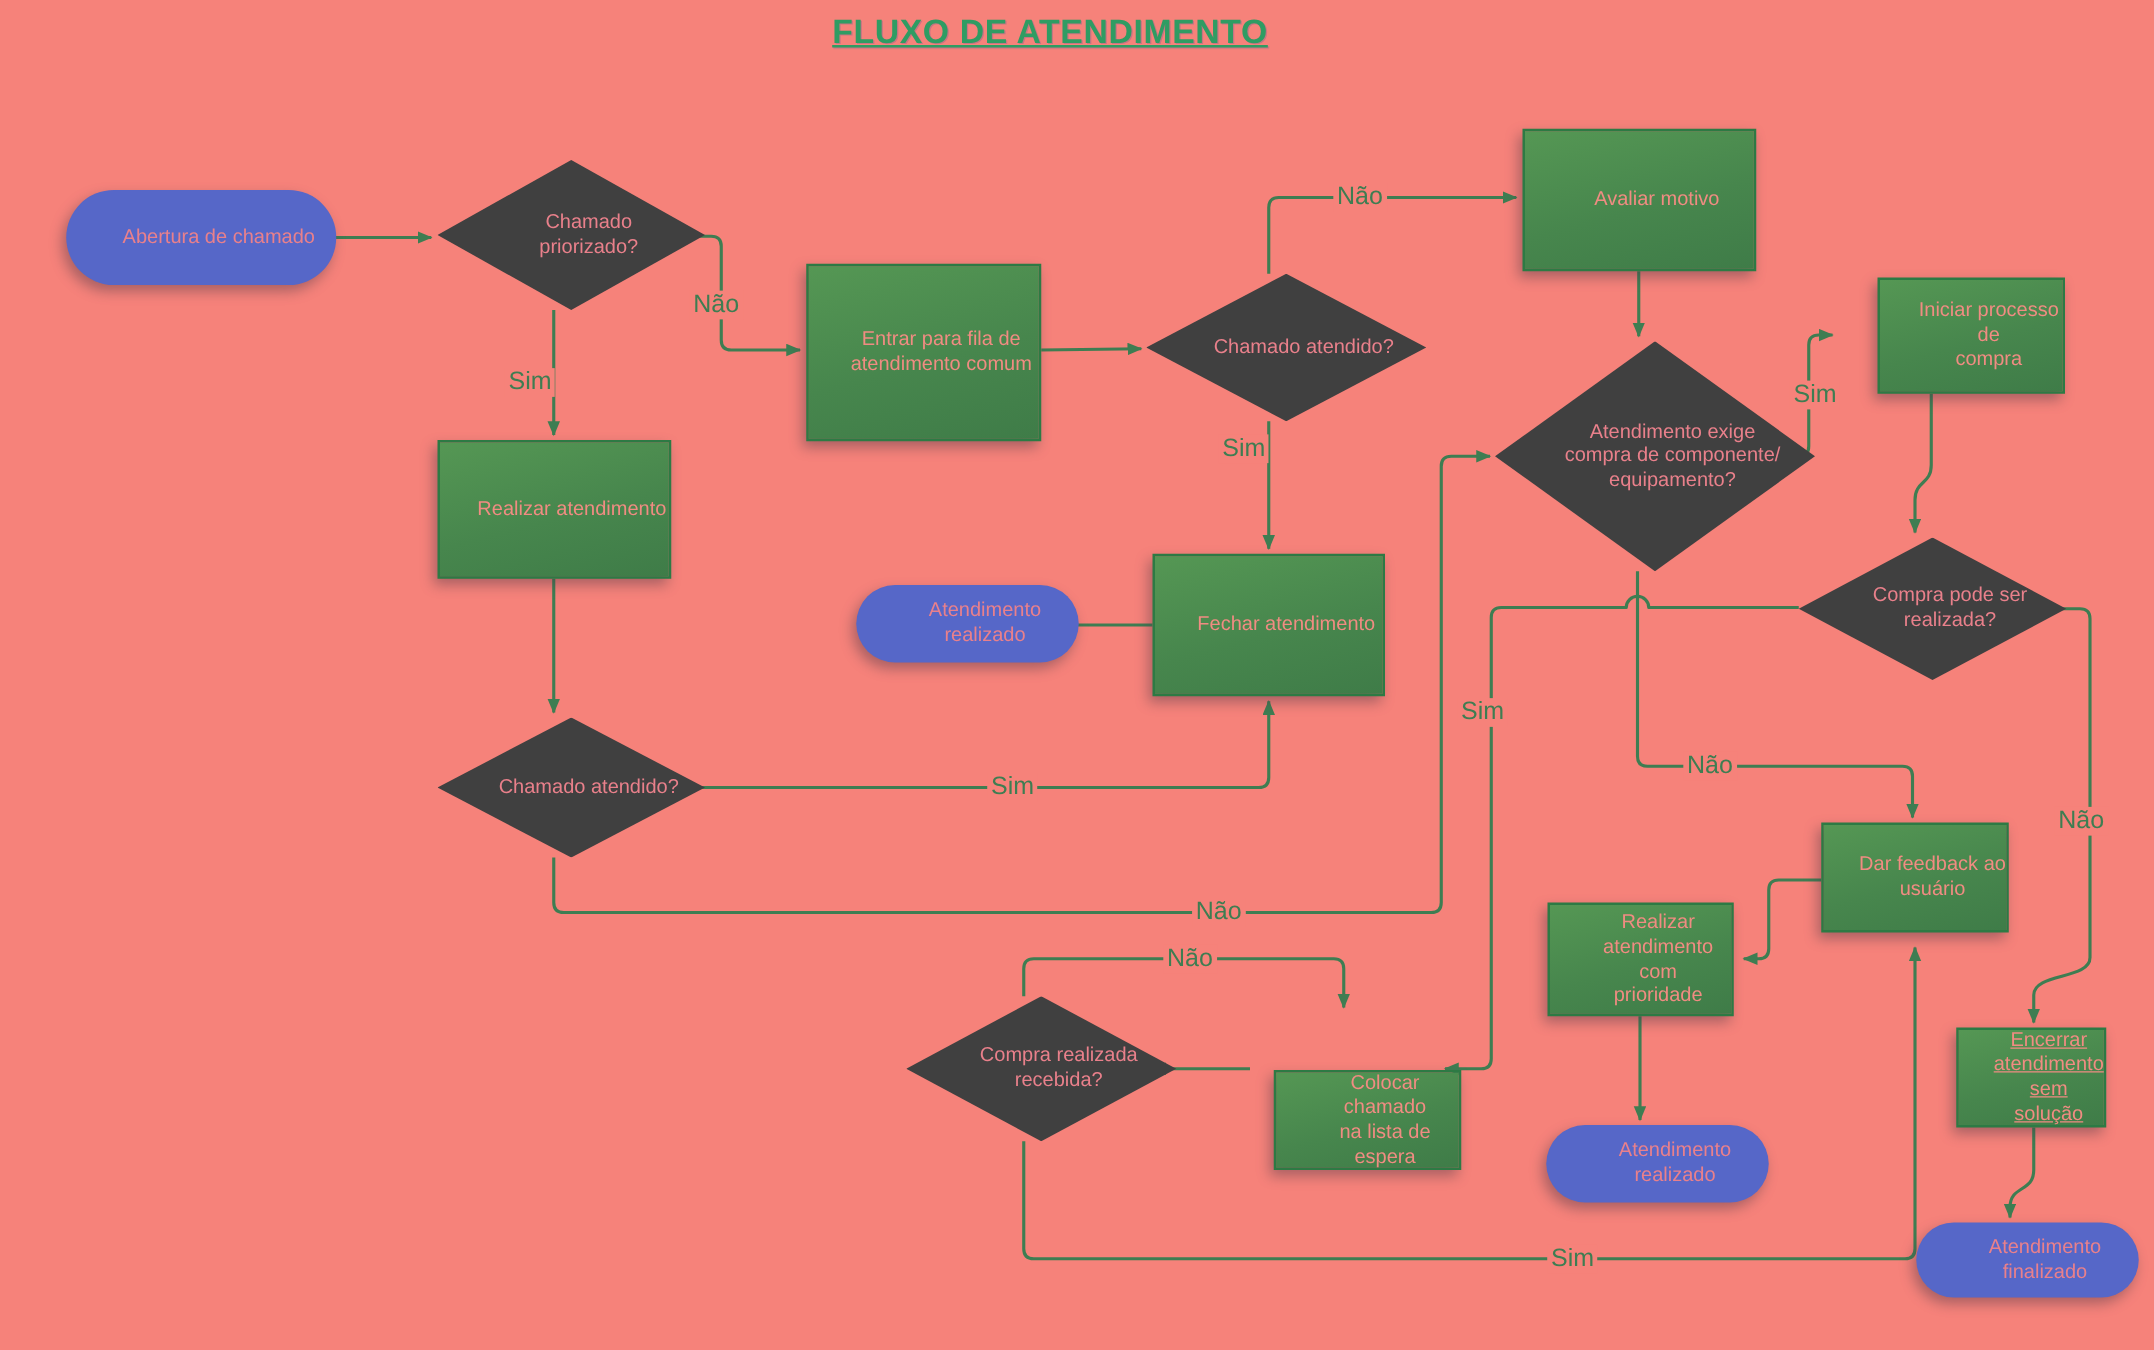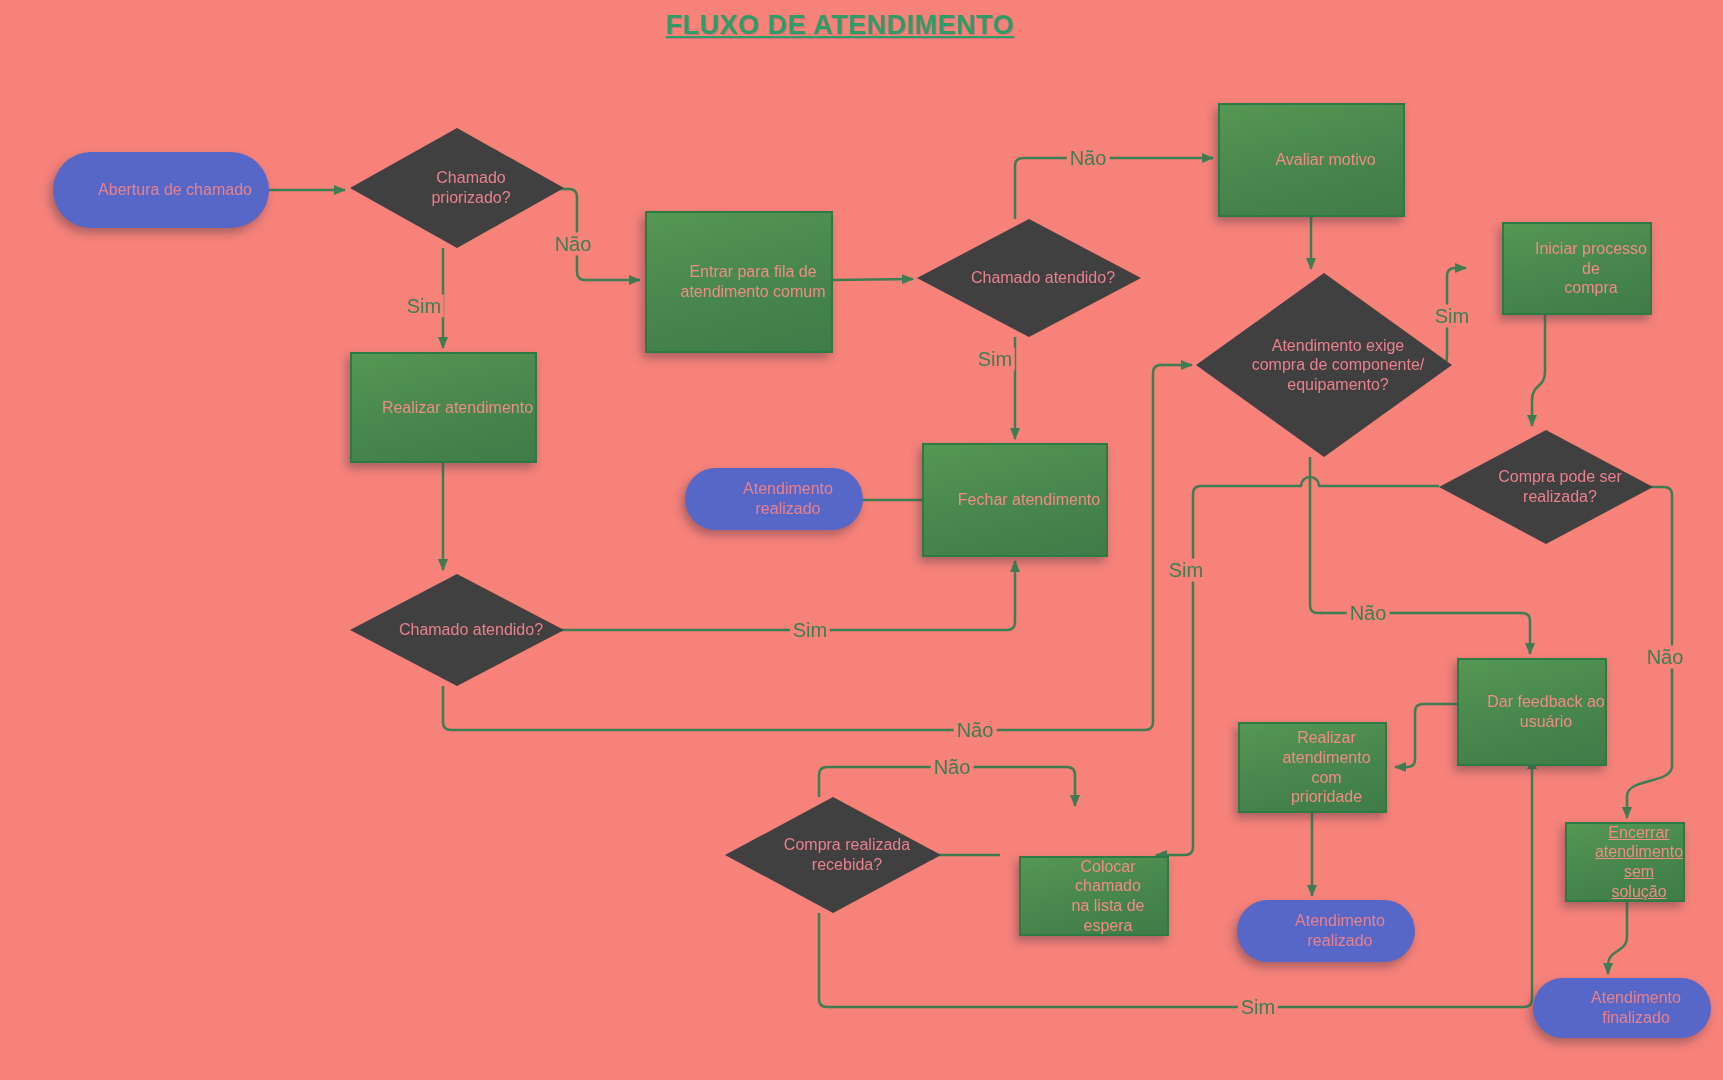--- a/index.html
+++ b/index.html
@@ -83,21 +83,21 @@
 
   <div class="node proc" style="left:350px;top:352px;width:187px;height:111px;">Realizar atendimento</div>
 
   <div class="node dec" style="left:350px;top:574px;width:186px;height:112px;">Chamado atendido?</div>
 
   <div class="node proc" style="left:922px;top:443px;width:186px;height:114px;">Fechar atendimento</div>
 
   <div class="node term" style="left:685px;top:468px;width:150px;height:62px;">Atendimento
 realizado</div>
 
-  <div class="node proc" style="left:1457px;top:658px;width:150px;height:108px;">Dar feedback ao
+  <div class="node proc" style="left:1457px;top:658px;width:150px;height:88px;">Dar feedback ao
 usuário</div>
 
   <div class="node proc" style="left:1238px;top:722px;width:149px;height:91px;">Realizar
 atendimento com
 prioridade</div>
 
   <div class="node proc" style="left:1000px;top:856px;width:150px;height:80px;margin-left:19px;">Colocar chamado
 na lista de espera</div>
 
   <div class="node dec" style="left:725px;top:797px;width:188px;height:116px;">Compra realizada

